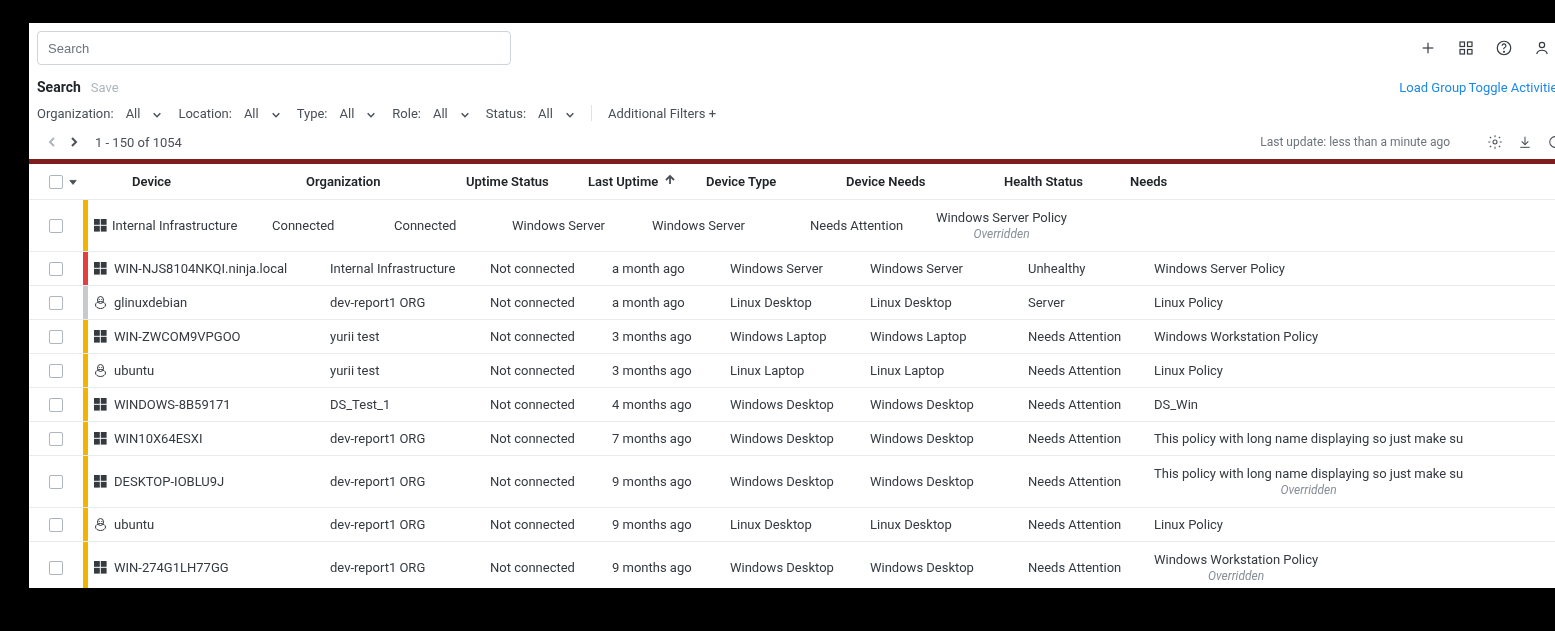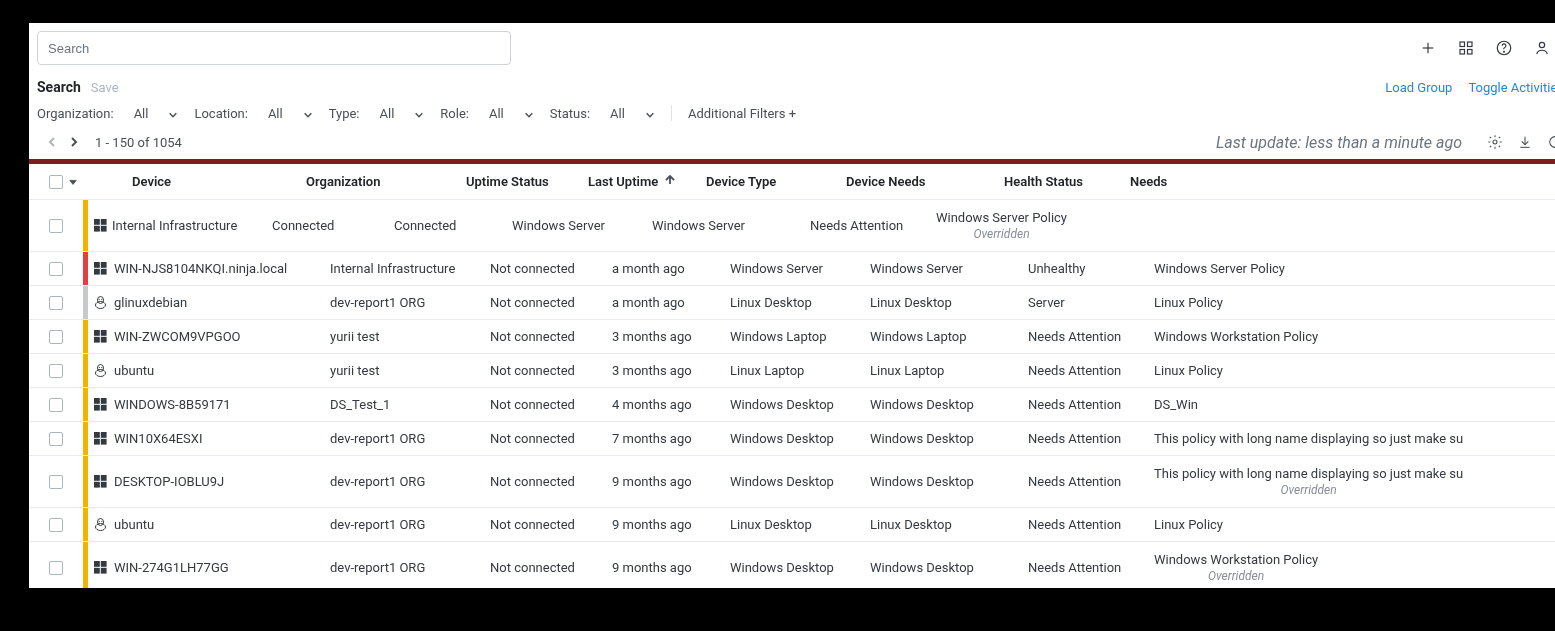--- a/index.html
+++ b/index.html
@@ -46,53 +46,53 @@
 
   
   .search-header {
     display: flex;
     align-items: center;
     padding: 14px 8px 4px 8px;
   }
   .search-title { font-weight: 700; font-size: 14px; color: #212529; }
   .save-link { margin-left: 10px; color: #adb5bd; font-size: 13px; cursor: pointer; }
   .header-spacer { flex: 1; }
-  .link-blue { color: #1e88e5; font-size: 13px; cursor: pointer; margin-left: 16px; }
+  .link-blue { color: #1e88e5; font-size: 13px; cursor: pointer; margin-left: 2px; }
 
   
   .filters {
     display: flex;
     align-items: center;
     padding: 6px 8px 6px 8px;
     gap: 16px;
     color: #495057;
     font-size: 13px;
   }
-  .filter { display: inline-flex; align-items: center; gap: 20px; cursor: pointer; }
+  .filter { display: inline-flex; align-items: center; gap: 12px; cursor: pointer; }
   .filter .label { color: #495057; }
   .filter .value { color: #495057; }
   .chev { width: 10px; height: 10px; display: inline-block; }
   .chev svg { width:10px; height:10px; stroke:#495057; fill:none; stroke-width:1.8;}
   .vdiv { width:1px; height:16px; background:#dee2e6; }
   .add-filter { cursor:pointer; color:#495057; }
 
   
   .pagerow {
     display:flex; align-items:center; padding: 4px 8px 6px 12px;
     color:#495057; font-size:13px;
   }
   .pagebtn {
     width:22px; height:22px; display:flex; align-items:center; justify-content:center;
     cursor:pointer; color:#adb5bd;
   }
   .pagebtn.active { color:#495057; }
   .pagebtn svg { width:12px; height:12px; stroke:currentColor; fill:none; stroke-width:2; }
   .pageinfo { margin-left: 10px; }
   .pagerow-spacer { flex:1; }
-  .lastupdate { color:#6c757d; font-size:16px; margin-right:12px;font-style:italic; }
+  .lastupdate { color:#6c757d; font-size:12px; margin-right:24px; }
   .page-icon { width:18px; height:18px; display:flex; align-items:center; justify-content:center; color:#495057; cursor:pointer; margin-left:12px; }
   .page-icon svg { width:16px; height:16px; stroke:currentColor; fill:none; stroke-width:1.6; }
 
   
   .table-wrap { border-top:5px solid #7f1d1d; position:relative; }
   .scrollbar {
     position:absolute; right:2px; top:0; width:8px; height:100%;
   }
   .scrollbar-thumb {
     position:absolute; top:0; width:8px; height:120px; background:#c4c8cc; border-radius:4px;

